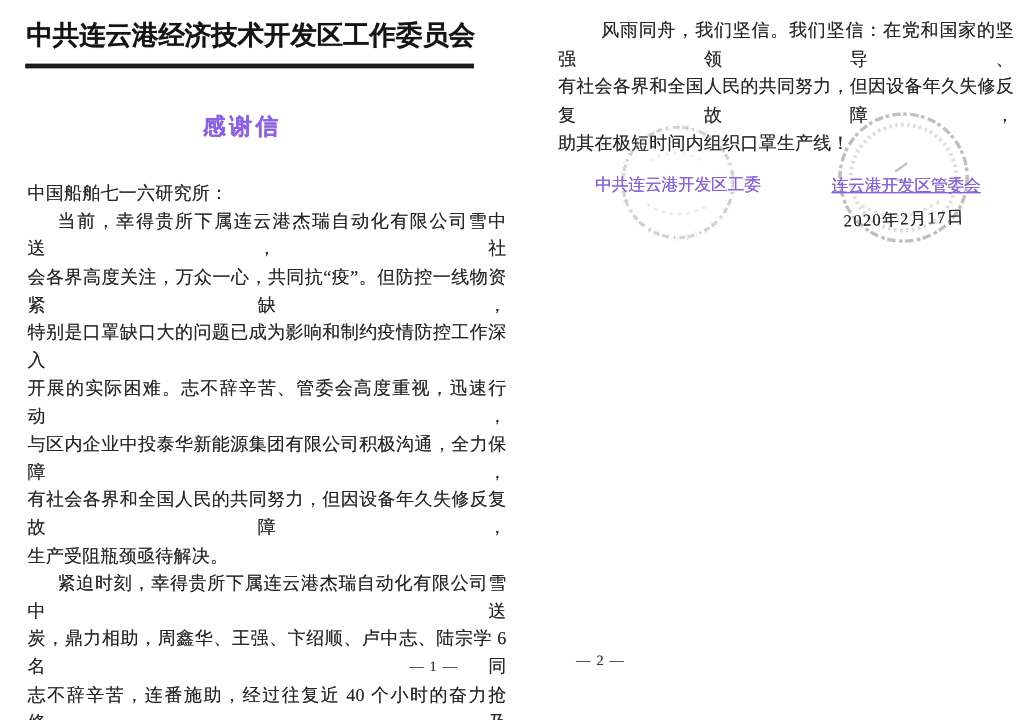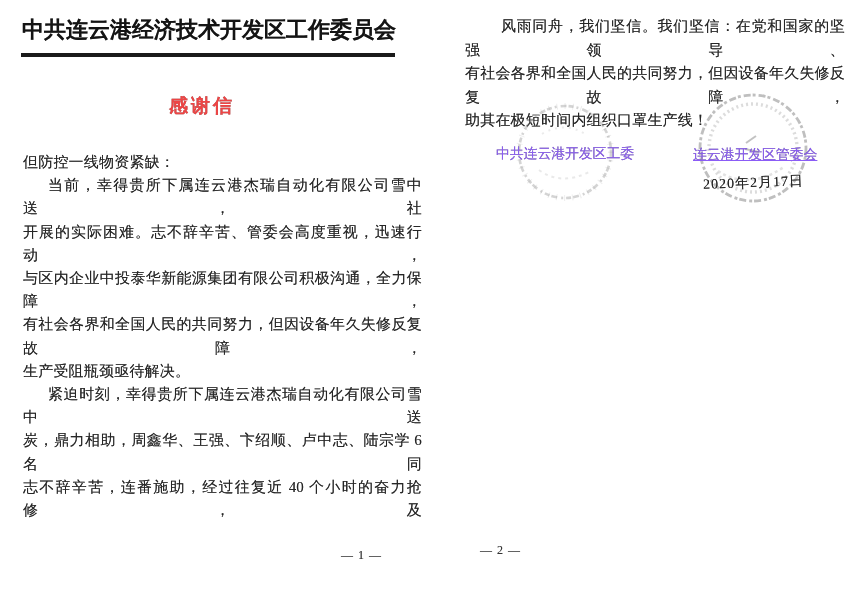--- a/index.html
+++ b/index.html
@@ -14,21 +14,21 @@
   .letterhead{
     position:absolute;left:22px;top:16px;width:374px;margin:0;
     font-size:22px;font-weight:700;color:#141414;line-height:1.3;
     text-align:justify;text-align-last:justify;
     text-shadow:0 0 .6px rgba(20,20,20,.65);
   }
   .head-rule{position:absolute;left:21px;top:53px;width:374px;height:4px;background:#1a1a1a;}
 
   .doc-title{
     position:absolute;left:22px;top:93px;width:360px;margin:0;text-align:center;
-    font-size:19px;font-weight:700;letter-spacing:3px;color:#ef4444;
+    font-size:19px;font-weight:700;letter-spacing:3px;color:#8b5cf6;
     text-shadow:0 0 .6px rgba(25,25,25,.6);
   }
 
   .body1{position:absolute;left:23px;top:151px;width:399px;font-size:15px;line-height:23.2px;}
   .body2{position:absolute;left:35px;top:15px;width:380px;font-size:15px;line-height:23.5px;}
   .line{letter-spacing:.2px;text-shadow:0 0 .5px rgba(35,35,35,.6);}
   .just{text-align:justify;text-align-last:justify;}
   .ind{text-indent:25px;}
   .ind2{text-indent:36px;}
 
@@ -56,22 +56,24 @@
 <body>
 
 <div class="canvas">
 
   <section class="page page1">
     <h1 class="letterhead">中共连云港经济技术开发区工作委员会</h1>
     <div class="head-rule"></div>
     <h2 class="doc-title">感谢信</h2>
 
     <div class="body1">
-      <div class="line">但防控一线物资紧缺：</div>
+      <div class="line">中国船舶七一六研究所：</div>
       <div class="line ind just">当前，幸得贵所下属连云港杰瑞自动化有限公司雪中送，社</div>
+      <div class="line just">会各界高度关注，万众一心，共同抗“疫”。但防控一线物资紧缺，</div>
+      <div class="line just">特别是口罩缺口大的问题已成为影响和制约疫情防控工作深入</div>
       <div class="line just">开展的实际困难。志不辞辛苦、管委会高度重视，迅速行动，</div>
       <div class="line just">与区内企业中投泰华新能源集团有限公司积极沟通，全力保障，</div>
       <div class="line just">有社会各界和全国人民的共同努力，但因设备年久失修反复故障，</div>
       <div class="line">生产受阻瓶颈亟待解决。</div>
       <div class="line ind just">紧迫时刻，幸得贵所下属连云港杰瑞自动化有限公司雪中送</div>
       <div class="line just">炭，鼎力相助，周鑫华、王强、卞绍顺、卢中志、陆宗学 6 名同</div>
       <div class="line just">志不辞辛苦，连番施助，经过往复近 40 个小时的奋力抢修，及</div>
 
     </div>
 

